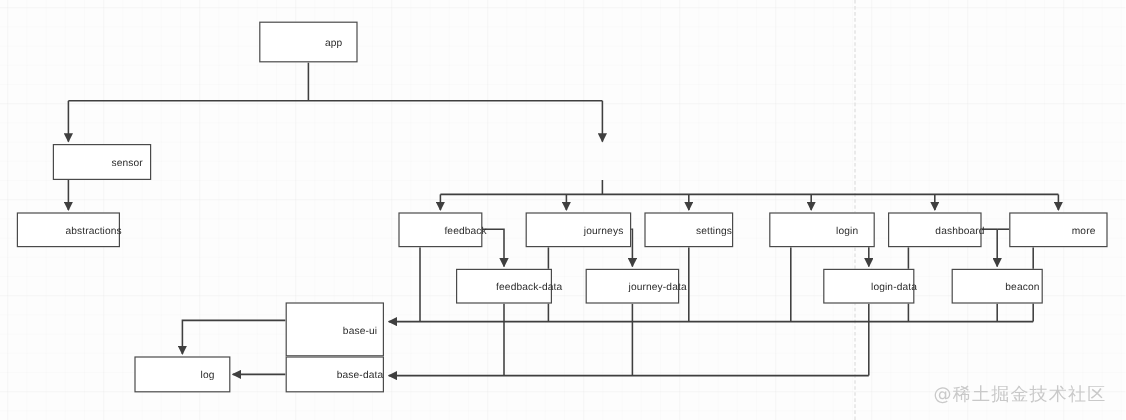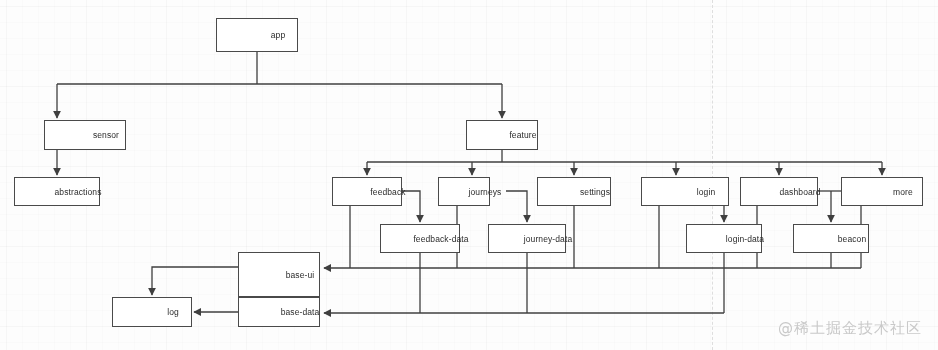--- a/index.html
+++ b/index.html
@@ -133,29 +133,26 @@
   </div>
 
   <div class="node" style="left:0; top:120px; width:82px; height:30px;margin-left:44px;">
     <span>sensor</span>
   </div>
 
   <div class="node" style="left:14px; top:177px; width:86px; height:29px;">
     <span>abstractions</span>
   </div>
 
-  <div class="node" style="left:466px; top:120px; width:72px; height:30px;">
-    <span>feature</span>
-  </div>
 
   <div class="node" style="left:332px; top:177px; width:70px; height:29px;">
     <span>feedback</span>
   </div>
 
-  <div class="node" style="left:438px; top:177px; width:52px; height:29px;text-align:right;">
+  <div class="node" style="left:438px; top:177px; width:88px; height:29px;text-align:right;">
     <span>journeys</span>
   </div>
 
   <div class="node" style="left:537px; top:177px; width:74px; height:29px;">
     <span>settings</span>
   </div>
 
   <div class="node" style="left:641px; top:177px; width:88px; height:29px;">
     <span>login</span>
   </div>

